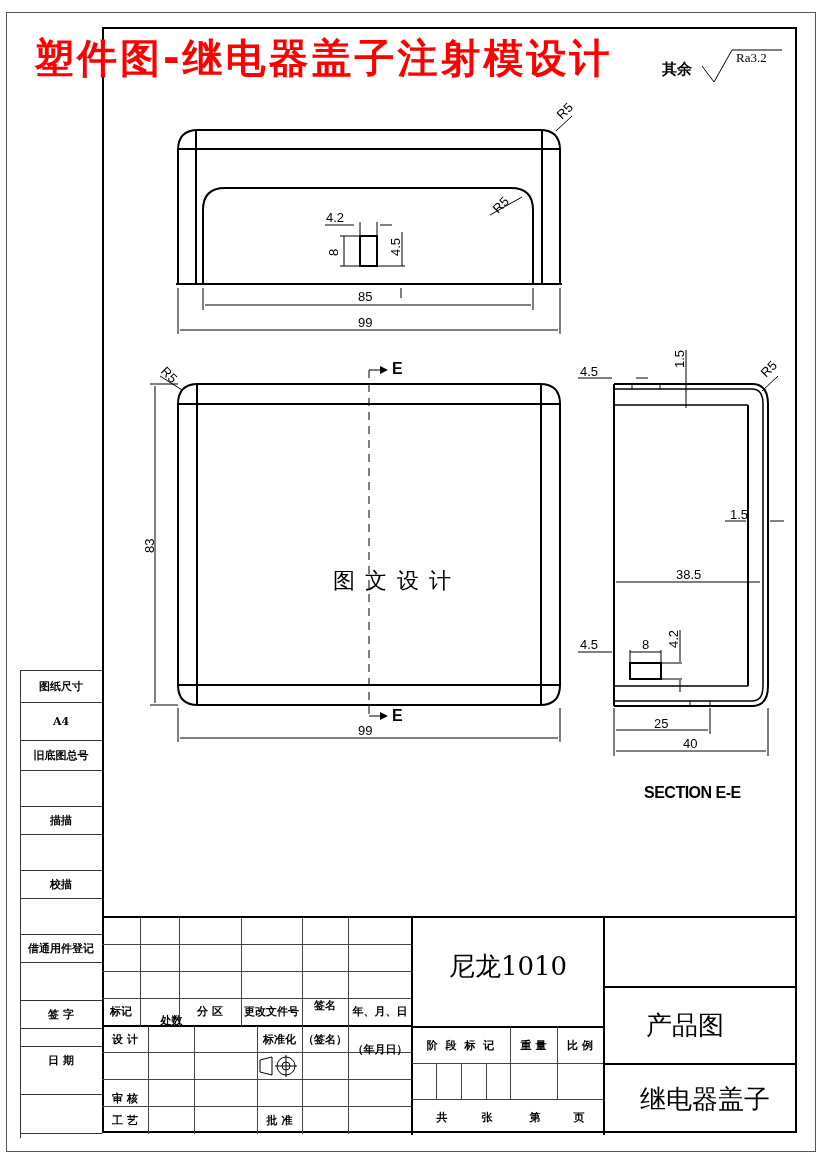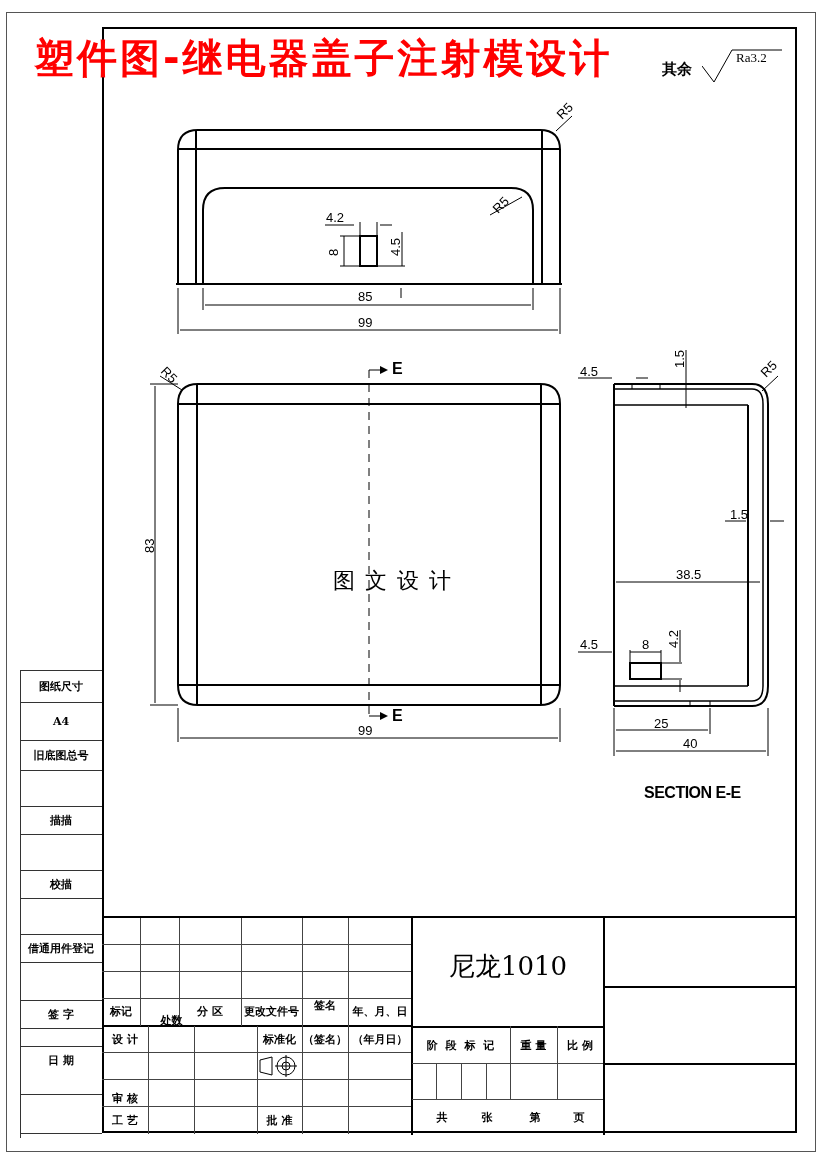--- a/index.html
+++ b/index.html
@@ -230,21 +230,21 @@
   <div class="hl" style="left:0;top:161px;width:310px"></div>
   <div class="hl" style="left:0;top:188px;width:310px"></div>
   <div class="vl" style="left:46px;top:108px;height:108px"></div>
   <div class="vl" style="left:92px;top:108px;height:108px"></div>
   <div class="vl" style="left:155px;top:108px;height:108px"></div>
   <div class="vl" style="left:200px;top:108px;height:108px"></div>
   <div class="vl" style="left:246px;top:108px;height:108px"></div>
   <div class="cell" style="left:0;top:108px;width:46px;height:26px">设 计</div>
   <div class="cell" style="left:155px;top:108px;width:45px;height:26px">标准化</div>
   <div class="cell" style="left:200px;top:108px;width:46px;height:26px">（签名）</div>
-  <div class="cell" style="left:246px;top:108px;width:64px;height:26px">（年月日）</div>
+  <div class="cell" style="left:246px;top:118px;width:64px;height:26px">（年月日）</div>
   <svg style="position:absolute;left:156px;top:137px" width="44" height="22">
     <polygon points="2,5 14,2 14,20 2,17" fill="none" stroke="#000" stroke-width="1"></polygon>
     <circle cx="28" cy="11" r="9" fill="none" stroke="#000" stroke-width="1"></circle>
     <circle cx="28" cy="11" r="4" fill="none" stroke="#000" stroke-width="1"></circle>
     <line x1="17" y1="11" x2="39" y2="11" stroke="#000" stroke-width="1"></line>
     <line x1="28" y1="0" x2="28" y2="22" stroke="#000" stroke-width="1"></line>
   </svg>
   <div class="cell" style="left:0;top:161px;width:46px;height:27px;align-items:flex-end">审 核</div>
   <div class="cell" style="left:0;top:188px;width:46px;height:28px">工 艺</div>
   <div class="cell" style="left:155px;top:188px;width:45px;height:28px">批 准</div>
@@ -263,13 +263,15 @@
   <div class="cell" style="left:408px;top:110px;width:47px;height:35px">重 量</div>
   <div class="cell" style="left:455px;top:110px;width:46px;height:35px">比 例</div>
   <div class="cell" style="left:325px;top:182px;width:30px;height:34px">共</div>
   <div class="cell" style="left:370px;top:182px;width:30px;height:34px">张</div>
   <div class="cell" style="left:418px;top:182px;width:30px;height:34px">第</div>
   <div class="cell" style="left:462px;top:182px;width:30px;height:34px">页</div>
 
   <div class="vlb" style="left:501px;top:0;height:217px"></div>
   <div class="hlb" style="left:502px;top:68px;width:193px"></div>
   <div class="hlb" style="left:502px;top:145px;width:193px"></div>
+  <div class="cell big" style="left:503px;top:70px;width:160px;height:75px;font-size:26px">产品图</div>
+  <div class="cell big" style="left:503px;top:147px;width:200px;height:68px;font-size:26px">继电器盖子</div>
 </div>
 
 </body></html>

